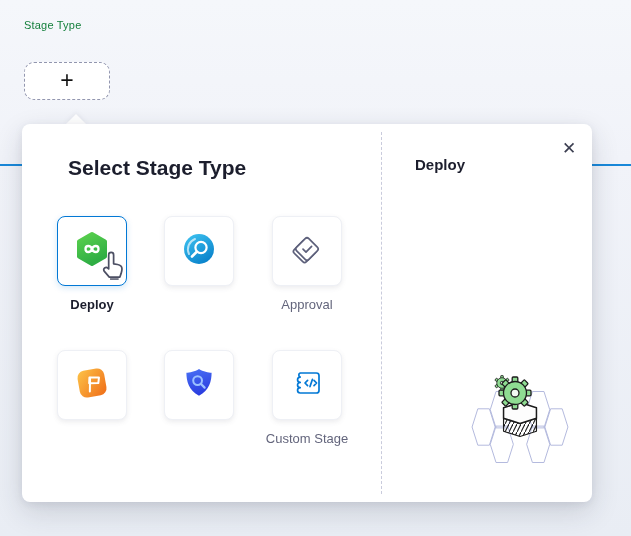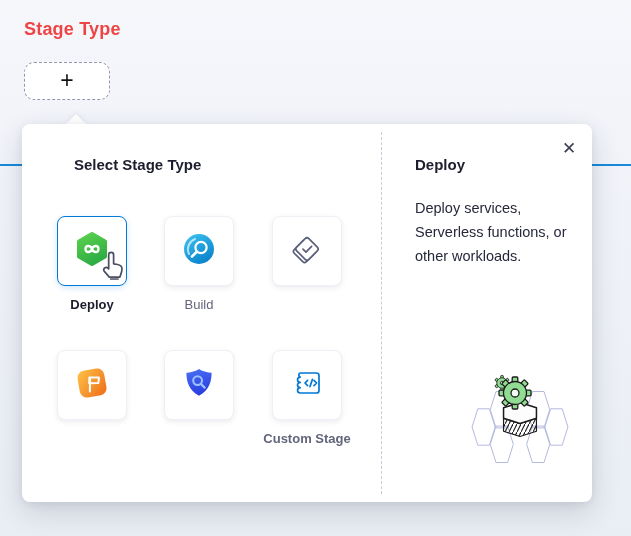--- a/index.html
+++ b/index.html
@@ -5,21 +5,21 @@
   * { margin:0; padding:0; box-sizing:border-box; }
   html,body { width:631px; height:536px; overflow:hidden; }
   body {
     font-family:"Liberation Sans","DejaVu Sans",sans-serif;
     background:linear-gradient(180deg,#f5f7fb 0%,#f1f3f9 30%,#e9edf4 100%);
     position:relative; color:#26283b;
   }
   .abs { position:absolute; }
 
   
-  .stage-type-label { left:24px; top:19px; font-size:18px; font-weight:bold; color:#ef4444; letter-spacing:.2px; }
+  .stage-type-label { left:24px; top:19px; font-size:11px; font-weight:normal; color:#15803d; letter-spacing:.2px; }
   .add-stage-btn {
     left:24px; top:62px; width:86px; height:38px; background:#fff;
     border:1.6px dashed #9296af; border-radius:10px; cursor:pointer;
     display:flex; align-items:center; justify-content:center;
   }
   .add-stage-btn .plus { font-size:23px; font-weight:400; color:#111; line-height:1; margin-top:-2px; }
   .pipeline-line { top:164px; height:2px; background:#1988d9; }
   .pipeline-line.left { left:0; width:22px; }
   .pipeline-line.right { left:592px; width:39px; }
 
@@ -27,21 +27,21 @@
   .popover {
     left:22px; top:124px; width:570px; height:378px; background:#fff; border-radius:8px;
     box-shadow:0 10px 28px rgba(40,41,61,.16), 0 2px 8px rgba(40,41,61,.08);
   }
   .caret {
     left:65px; top:114px; width:0; height:0;
     border-left:11px solid transparent; border-right:11px solid transparent;
     border-bottom:11px solid #fff;
     filter:drop-shadow(0 -2px 2px rgba(40,41,61,.06));
   }
-  .popover-title { left:52px; top:32px; font-size:15px; font-weight:bold; color:#1c1e2d; }
+  .popover-title { left:46px; top:32px; font-size:21px; font-weight:bold; color:#1c1e2d; }
   .separator { left:359px; top:8px; height:362px; border-left:1px dashed #c9cbdc; }
 
   .tile {
     width:70px; height:70px; background:#fff; border-radius:8px;
     border:1px solid #eef0f5; box-shadow:0 2px 5px rgba(96,97,112,.12);
     display:flex; align-items:center; justify-content:center; cursor:pointer;
   }
   .tile.selected { border:1.6px solid #0278d5; box-shadow:0 2px 6px rgba(2,120,213,.18); }
   .tile-label { width:104px; text-align:center; font-size:13px; color:#63657c; line-height:17px; }
   .tile-label.selected { color:#1c1e2d; font-weight:bold; }
@@ -109,21 +109,21 @@
         <g fill="none" stroke="#5d607b" stroke-width="1.7" stroke-linejoin="round" stroke-linecap="round">
           <rect x="-8.6" y="-8.6" width="17.2" height="17.2" rx="2.6" transform="translate(-2.4,2.4) rotate(45)"></rect>
           <rect x="-8.6" y="-8.6" width="17.2" height="17.2" rx="2.6" transform="rotate(45)" fill="#fff"></rect>
           <path d="M-4 0.2 L-1 3.2 L4.6 -2.6"></path>
         </g>
       </svg>
     </span>
   </div>
 
   <div class="abs tile-label selected" style="left:18px;  top:172px;">Deploy</div>
-  <div class="abs tile-label" style="left:125px; top:172px;">Build</div>
+  <div class="abs tile-label" style="left:233px; top:172px;">Approval</div>
 
   <div class="abs tile" style="left:35px; top:226px;">
     <span>
       <svg width="40" height="40" viewBox="-20 -20 40 40">
         <defs>
             <linearGradient id="gOrange" x1="0" y1="0" x2="1" y2="1">
           <stop offset="0" stop-color="#fdc348"></stop>
               <stop offset="1" stop-color="#ef6c17"></stop>
         </linearGradient>
           </defs>
@@ -158,24 +158,23 @@
         <g fill="none" stroke="#0278d5" stroke-width="1.7" stroke-linejoin="round" stroke-linecap="round">
           <path d="M-3 10 L-6.8 10 A 2.6 2.6 0 0 1 -6.8 4.7 A 2.6 2.6 0 0 1 -6.8 -0.6 A 2.6 2.6 0 0 1 -6.8 -5.9 A 2.2 2.2 0 0 1 -6.8 -10 L9.4 -10 Q 12 -10 12 -7.4 L12 7.4 Q 12 10 9.4 10 Z"></path>
           <path d="M0.6 -2.6 L-2 0 L0.6 2.6"></path>
           <path d="M7 -2.6 L9.6 0 L7 2.6"></path>
           <path d="M5.4 -3.6 L3 3.6"></path>
         </g>
       </svg>
     </span>
   </div>
 
-  <div class="abs tile-label" style="left:233px; top:306px;font-weight:bold;">Custom Stage</div>
+  <div class="abs tile-label" style="left:233px; top:306px;">Custom Stage</div>
 
   <div class="abs detail-title">Deploy</div>
-  <div class="abs detail-desc">Deploy services, Serverless functions, or other workloads.</div>
   <button class="abs close-btn">✕</button>
 
   <div class="abs illustration">
     <svg width="170" height="112" viewBox="0 0 170 112">
       <defs>
         <pattern id="hatch" patternUnits="userSpaceOnUse" width="4" height="8">
           <line x1="0" y1="8" x2="4" y2="0" stroke="#1c1c1c" stroke-width="1.1"></line>
         </pattern>
       </defs>
 

